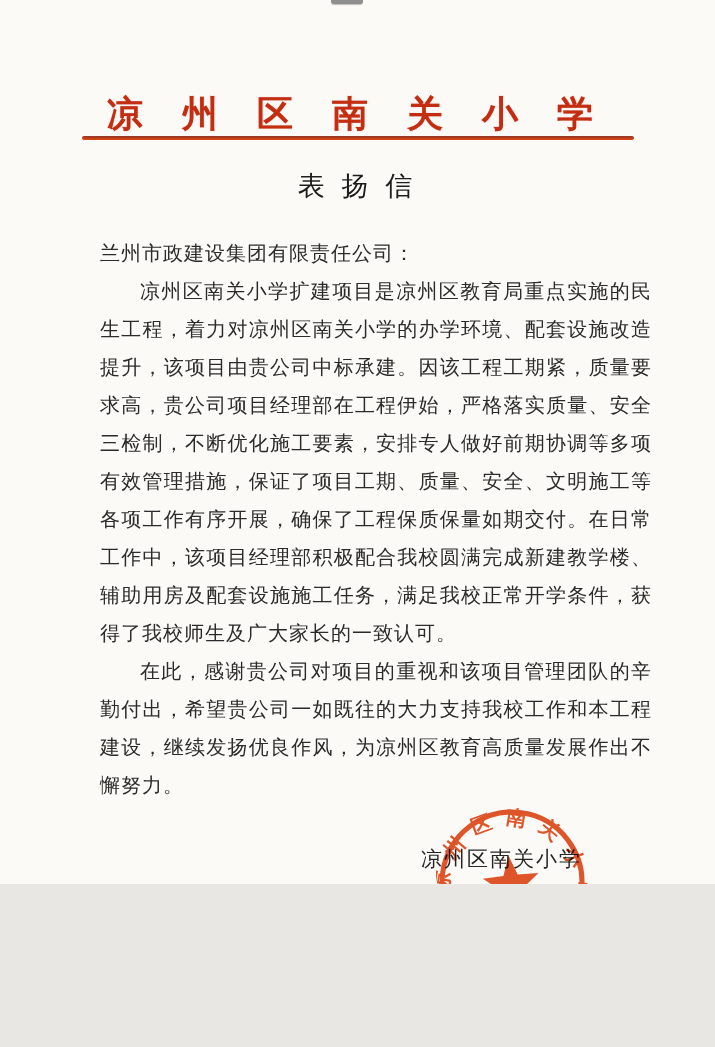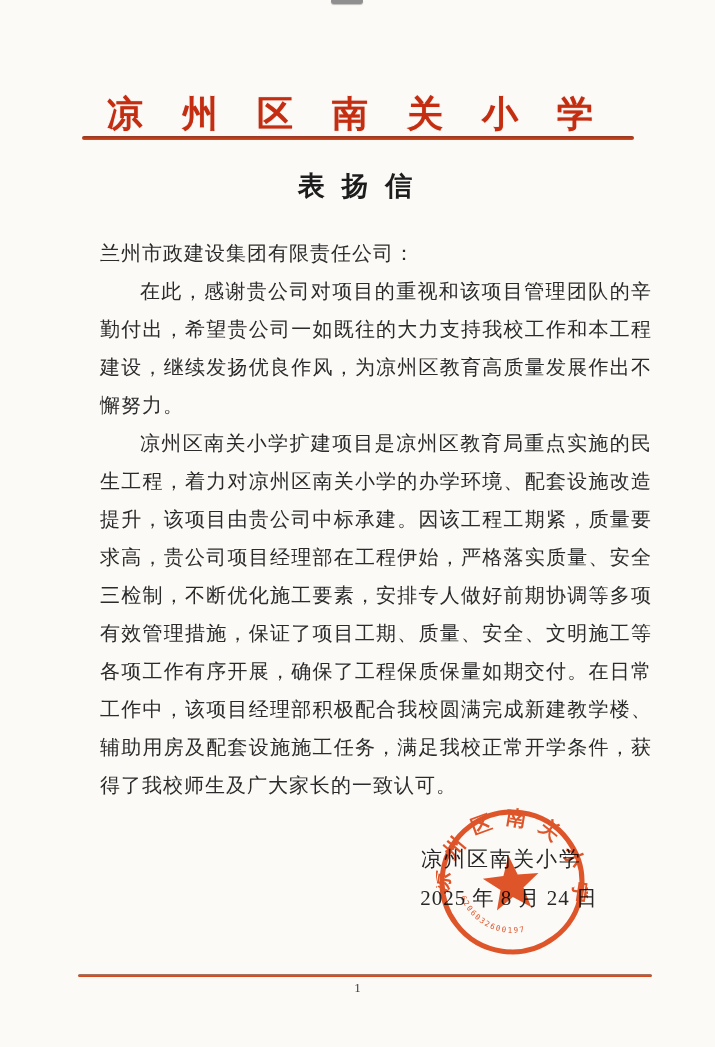--- a/index.html
+++ b/index.html
@@ -2,21 +2,21 @@
 <html><head>
 <meta charset="utf-8">
 <style>
   * { margin: 0; padding: 0; box-sizing: border-box; }
   html, body { background: #e9e7e3; }
   body { font-family: "Liberation Serif", "DejaVu Serif", serif; }
 
   .paper {
     position: relative;
     width: 715px;
-    height: 1047px;
+    height: 884px;
     margin: 0 auto;
     background: #fbfaf7;
     overflow: hidden;
     color: #2b2b2b;
   }
 
   .top-handle {
     position: absolute;
     left: 331px; top: 0;
     width: 32px; height: 4px;
@@ -43,21 +43,21 @@
     width: 552px; height: 4px;
     background: linear-gradient(to bottom, #8d3a2c 0%, #b23a1a 45%, #e64a10 100%);
     border-radius: 2px;
   }
 
   .doc-title {
     position: absolute;
     top: 168px; left: 0; right: 0;
     text-align: center;
     font-size: 27px;
-    font-weight: bold;
+    font-weight: normal;
     color: #1d1d1d;
     letter-spacing: 5px;
     white-space: nowrap;
   }
 
   .body-text {
     position: absolute;
     top: 234px; left: 85px;
     width: 552px;
     font-size: 20px;
@@ -113,22 +113,22 @@
   <div class="top-handle"></div>
 
   <div class="letterhead">凉 州 区 南 关 小 学</div>
 
   <div class="head-rule"></div>
 
   <div class="doc-title">表 扬 信</div>
 
   <div class="body-text">
     <p>兰州市政建设集团有限责任公司：</p>
+    <p class="indent">凉州区南关小学扩建项目是凉州区教育局重点实施的民生工程，着力对凉州区南关小学的办学环境、配套设施改造提升，该项目由贵公司中标承建。因该工程工期紧，质量要求高，贵公司项目经理部在工程伊始，严格落实质量、安全三检制，不断优化施工要素，安排专人做好前期协调等多项有效管理措施，保证了项目工期、质量、安全、文明施工等各项工作有序开展，确保了工程保质保量如期交付。在日常工作中，该项目经理部积极配合我校圆满完成新建教学楼、辅助用房及配套设施施工任务，满足我校正常开学条件，获得了我校师生及广大家长的一致认可。</p>
     <p class="indent">在此，感谢贵公司对项目的重视和该项目管理团队的辛勤付出，希望贵公司一如既往的大力支持我校工作和本工程建设，继续发扬优良作风，为凉州区教育高质量发展作出不懈努力。</p>
-    <p class="indent">凉州区南关小学扩建项目是凉州区教育局重点实施的民生工程，着力对凉州区南关小学的办学环境、配套设施改造提升，该项目由贵公司中标承建。因该工程工期紧，质量要求高，贵公司项目经理部在工程伊始，严格落实质量、安全三检制，不断优化施工要素，安排专人做好前期协调等多项有效管理措施，保证了项目工期、质量、安全、文明施工等各项工作有序开展，确保了工程保质保量如期交付。在日常工作中，该项目经理部积极配合我校圆满完成新建教学楼、辅助用房及配套设施施工任务，满足我校正常开学条件，获得了我校师生及广大家长的一致认可。</p>
   </div>
 
   <div class="sign-block signature">凉州区南关小学</div>
 
   <div class="sign-block sign-date">2025 年 8 月 24 日</div>
 
   <svg class="seal" viewBox="0 0 150 150" aria-hidden="true">
     <g transform="rotate(8 75 75)">
       <circle cx="75" cy="75" r="69" fill="none" stroke="#e04818" stroke-width="5"></circle>
       <defs>

